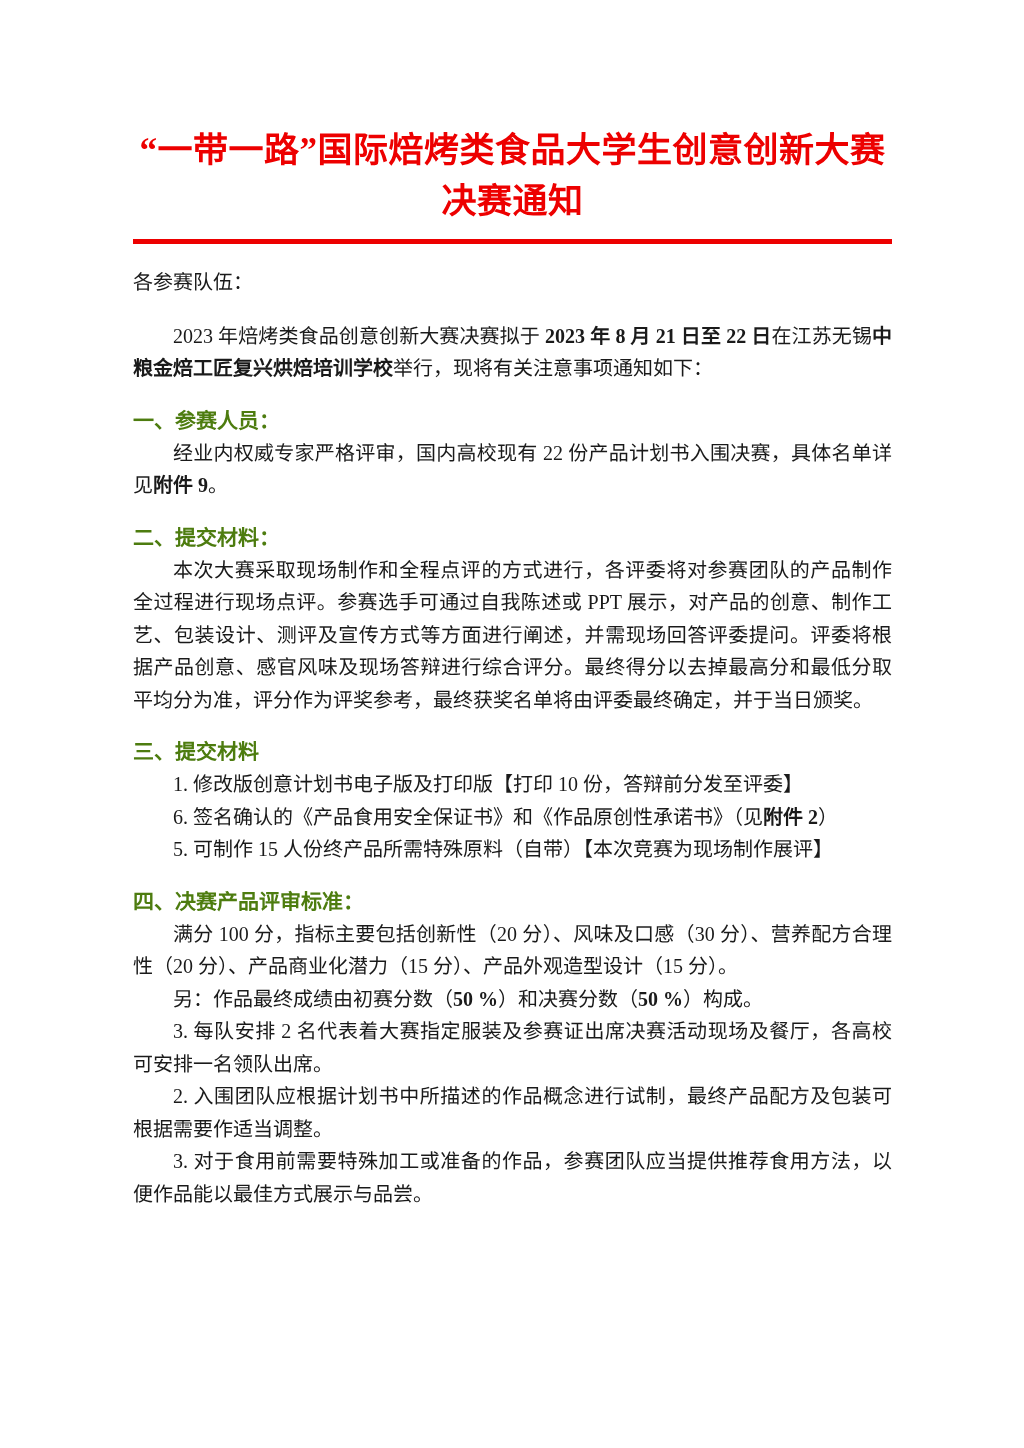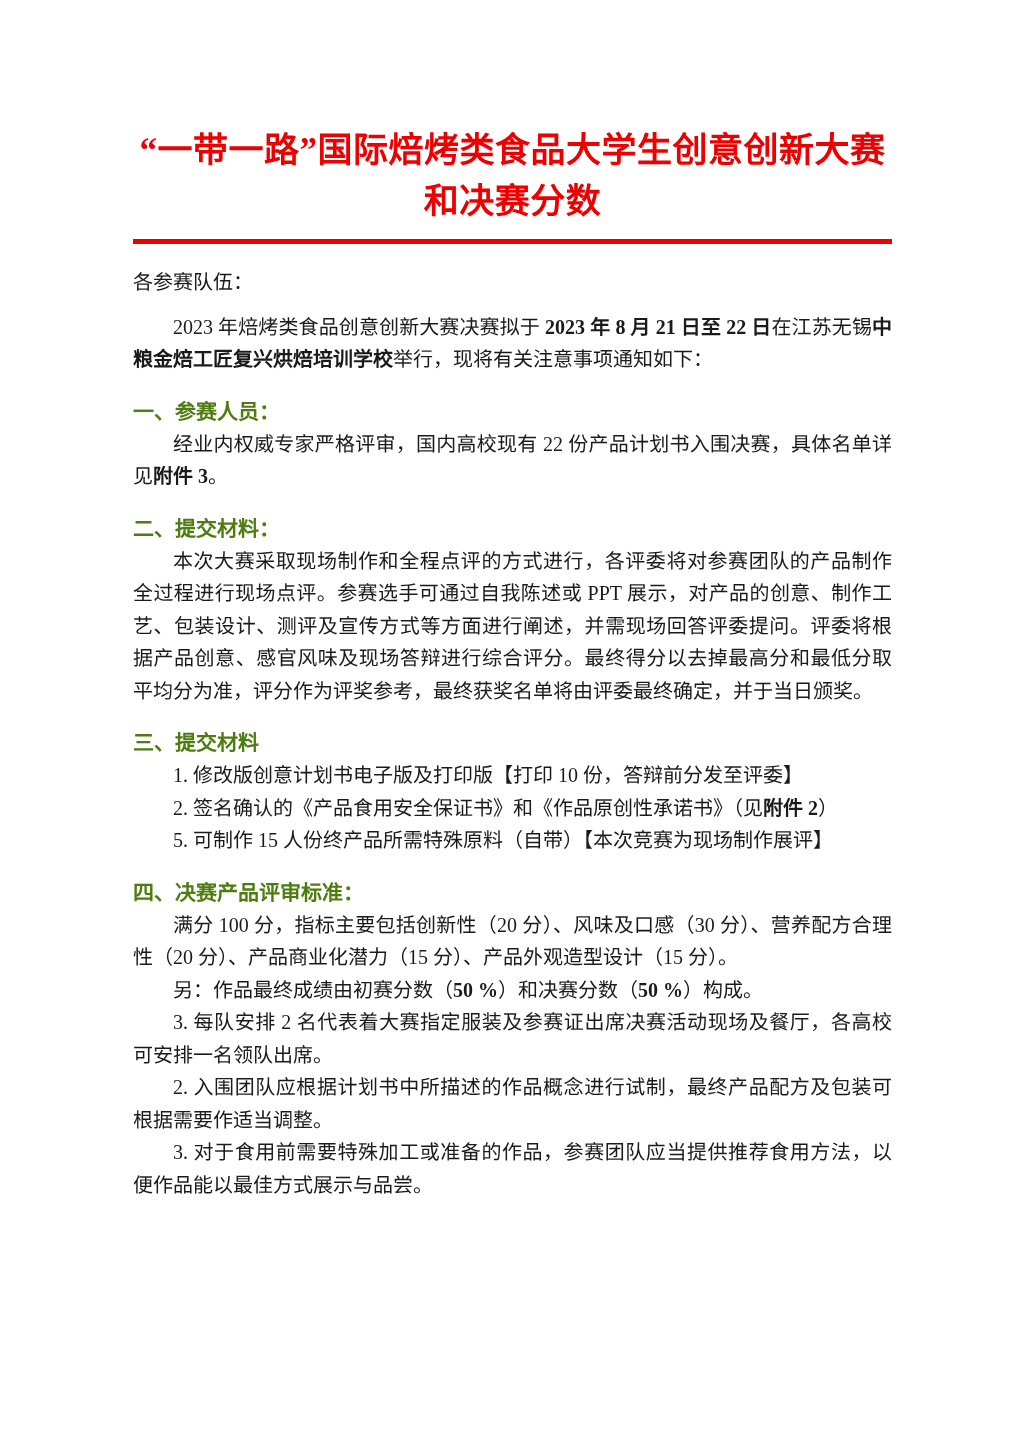--- a/index.html
+++ b/index.html
@@ -36,57 +36,57 @@
     margin-top: 12px;
   }
   .body-text {
     margin: 0;
     font-size: 20px;
     line-height: 32.5px;
     text-align: justify;
     color: #1a1a1a;
   }
   .salutation { margin-top: 22px; }
-  .intro { margin-top: 12px; }
+  .intro { margin-top: 21px; }
   .indent { text-indent: 2em; }
   .section-heading {
     margin: 19px 0 0 0;
     font-size: 21px;
     line-height: 33px;
     font-weight: 700;
     color: #4d7c0f;
     font-family: "Liberation Sans", "DejaVu Sans", sans-serif;
   }
   .bold { font-weight: 700; }
 </style>
 </head>
 <body>
 
 <div class="page">
 
   <h1 class="doc-title">
       <span class="title-line">“一带一路”国际焙烤类食品大学生创意创新大赛</span>
-      <span class="title-line">和决赛分数</span>
+      <span class="title-line">决赛通知</span>
     </h1>
 
   <div class="red-rule"></div>
 
   <p class="body-text salutation">各参赛队伍：</p>
 
   <p class="body-text indent intro"><span>2023 年焙烤类食品创意创新大赛决赛拟于 </span><span class="bold">2023 年 8 月 21 日至 22 日</span><span>在江苏无锡</span><span class="bold">中粮金焙工匠复兴烘焙培训学校</span><span>举行，现将有关注意事项通知如下：</span></p>
 
   <h2 class="section-heading">一、参赛人员：</h2>
-  <p class="body-text indent"><span>经业内权威专家严格评审，国内高校现有 22 份产品计划书入围决赛，具体名单详见</span><span class="bold">附件 3</span><span>。</span></p>
+  <p class="body-text indent"><span>经业内权威专家严格评审，国内高校现有 22 份产品计划书入围决赛，具体名单详见</span><span class="bold">附件 9</span><span>。</span></p>
 
   <h2 class="section-heading">二、提交材料：</h2>
   <p class="body-text indent">本次大赛采取现场制作和全程点评的方式进行，各评委将对参赛团队的产品制作全过程进行现场点评。参赛选手可通过自我陈述或 PPT 展示，对产品的创意、制作工艺、包装设计、测评及宣传方式等方面进行阐述，并需现场回答评委提问。评委将根据产品创意、感官风味及现场答辩进行综合评分。最终得分以去掉最高分和最低分取平均分为准，评分作为评奖参考，最终获奖名单将由评委最终确定，并于当日颁奖。</p>
 
   <h2 class="section-heading">三、提交材料</h2>
   <p class="body-text indent">1. 修改版创意计划书电子版及打印版【打印 10 份，答辩前分发至评委】</p>
-  <p class="body-text indent"><span>2. 签名确认的《产品食用安全保证书》和《作品原创性承诺书》（见</span><span class="bold">附件 2</span><span>）</span></p>
+  <p class="body-text indent"><span>6. 签名确认的《产品食用安全保证书》和《作品原创性承诺书》（见</span><span class="bold">附件 2</span><span>）</span></p>
   <p class="body-text indent">5. 可制作 15 人份终产品所需特殊原料（自带）【本次竞赛为现场制作展评】</p>
 
   <h2 class="section-heading">四、决赛产品评审标准：</h2>
   <p class="body-text indent">满分 100 分，指标主要包括创新性（20 分）、风味及口感（30 分）、营养配方合理性（20 分）、产品商业化潜力（15 分）、产品外观造型设计（15 分）。</p>
   <p class="body-text indent"><span>另：作品最终成绩由初赛分数（</span><span class="bold">50 %</span><span>）和决赛分数（</span><span class="bold">50 %</span><span>）构成。</span></p>
 
   <p class="body-text indent">3. 每队安排 2 名代表着大赛指定服装及参赛证出席决赛活动现场及餐厅，各高校可安排一名领队出席。</p>
   <p class="body-text indent">2. 入围团队应根据计划书中所描述的作品概念进行试制，最终产品配方及包装可根据需要作适当调整。</p>
   <p class="body-text indent">3. 对于食用前需要特殊加工或准备的作品，参赛团队应当提供推荐食用方法，以便作品能以最佳方式展示与品尝。</p>
 

